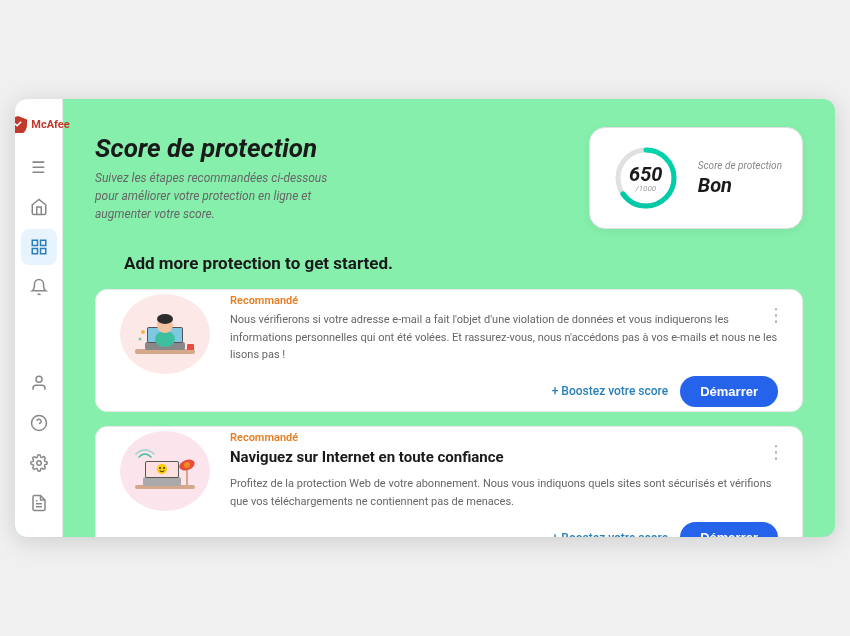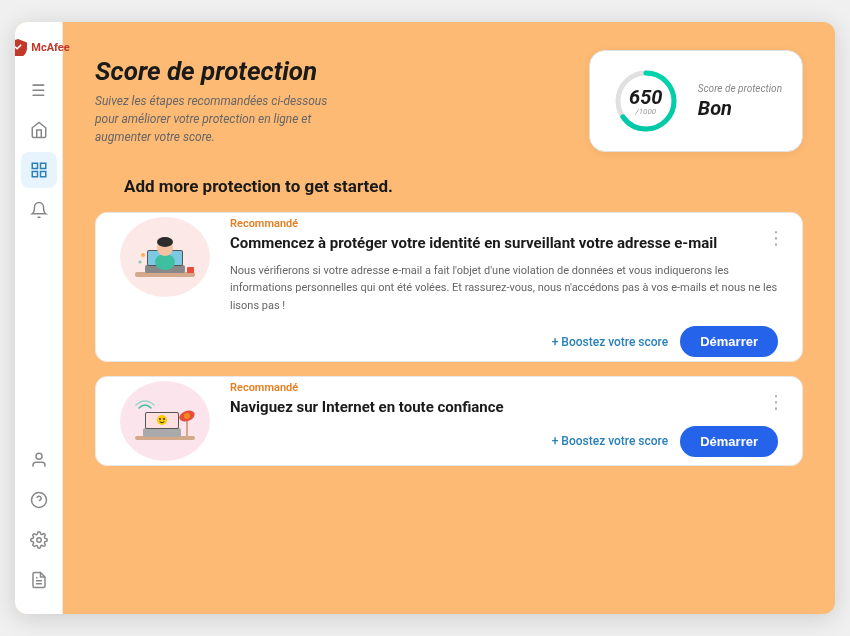--- a/index.html
+++ b/index.html
@@ -6,22 +6,22 @@
     body {
       font-family: -apple-system, BlinkMacSystemFont, 'Segoe UI', Roboto, sans-serif;
       background: #f0f0f0;
       display: flex;
       align-items: center;
       justify-content: center;
       min-height: 100vh;
     }
     .window {
       width: 820px;
-      height: 592px;
-      background: #fdba74;
+      height: 438px;
+      background: #86efac;
       border-radius: 12px;
       box-shadow: 0 4px 24px rgba(0,0,0,0.15);
       display: flex;
       overflow: hidden;
     }
     
     .sidebar {
       width: 48px;
       background: #fff;
       border-right: 1px solid #e8e8e8;
@@ -357,21 +357,20 @@
           <ellipse cx="40" cy="22" rx="8" ry="5" fill="#2c2c2c"></ellipse>
 
           <rect x="62" y="47" width="7" height="6" rx="1" fill="#e74c3c"></rect>
 
           <circle cx="18" cy="35" r="2" fill="#f39c12" opacity="0.7"></circle>
           <circle cx="15" cy="42" r="1.5" fill="#3dbfa0" opacity="0.7"></circle>
         </svg>
       </div>
       <div class="card-content">
         <div class="card-tag">Recommandé</div>
-        <div class="card-title">Commencez à protéger votre identité en surveillant votre adresse e-mail</div>
         <div class="card-desc">Nous vérifierons si votre adresse e-mail a fait l'objet d'une violation de données et vous indiquerons les informations personnelles qui ont été volées. Et rassurez-vous, nous n'accédons pas à vos e-mails et nous ne les lisons pas !</div>
         <div class="card-footer">
           <span class="boost-text">+ Boostez votre score</span>
           <button class="btn-start">Démarrer</button>
         </div>
       </div>
       <div class="card-menu">⋮</div>
     </div>
 
     <div class="card">
@@ -395,20 +394,21 @@
           <circle cx="39" cy="35" r="1" fill="#333"></circle>
           <path d="M35 38 Q37 40 39 38" stroke="#333" stroke-width="1" fill="none" stroke-linecap="round"></path>
 
           <path d="M14 24 Q20 18 26 24" stroke="#3dbfa0" stroke-width="1.5" fill="none" stroke-linecap="round"></path>
           <path d="M11 21 Q20 13 29 21" stroke="#3dbfa0" stroke-width="1.5" fill="none" stroke-linecap="round" opacity="0.5"></path>
         </svg>
       </div>
       <div class="card-content">
         <div class="card-tag">Recommandé</div>
         <div class="card-title">Naviguez sur Internet en toute confiance</div>
+        <div class="card-desc">Profitez de la protection Web de votre abonnement. Nous vous indiquons quels sites sont sécurisés et vérifions que vos téléchargements ne contiennent pas de menaces.</div>
         <div class="card-footer">
           <span class="boost-text">+ Boostez votre score</span>
           <button class="btn-start">Démarrer</button>
         </div>
       </div>
       <div class="card-menu">⋮</div>
     </div>
   </div>
 </div>
 

